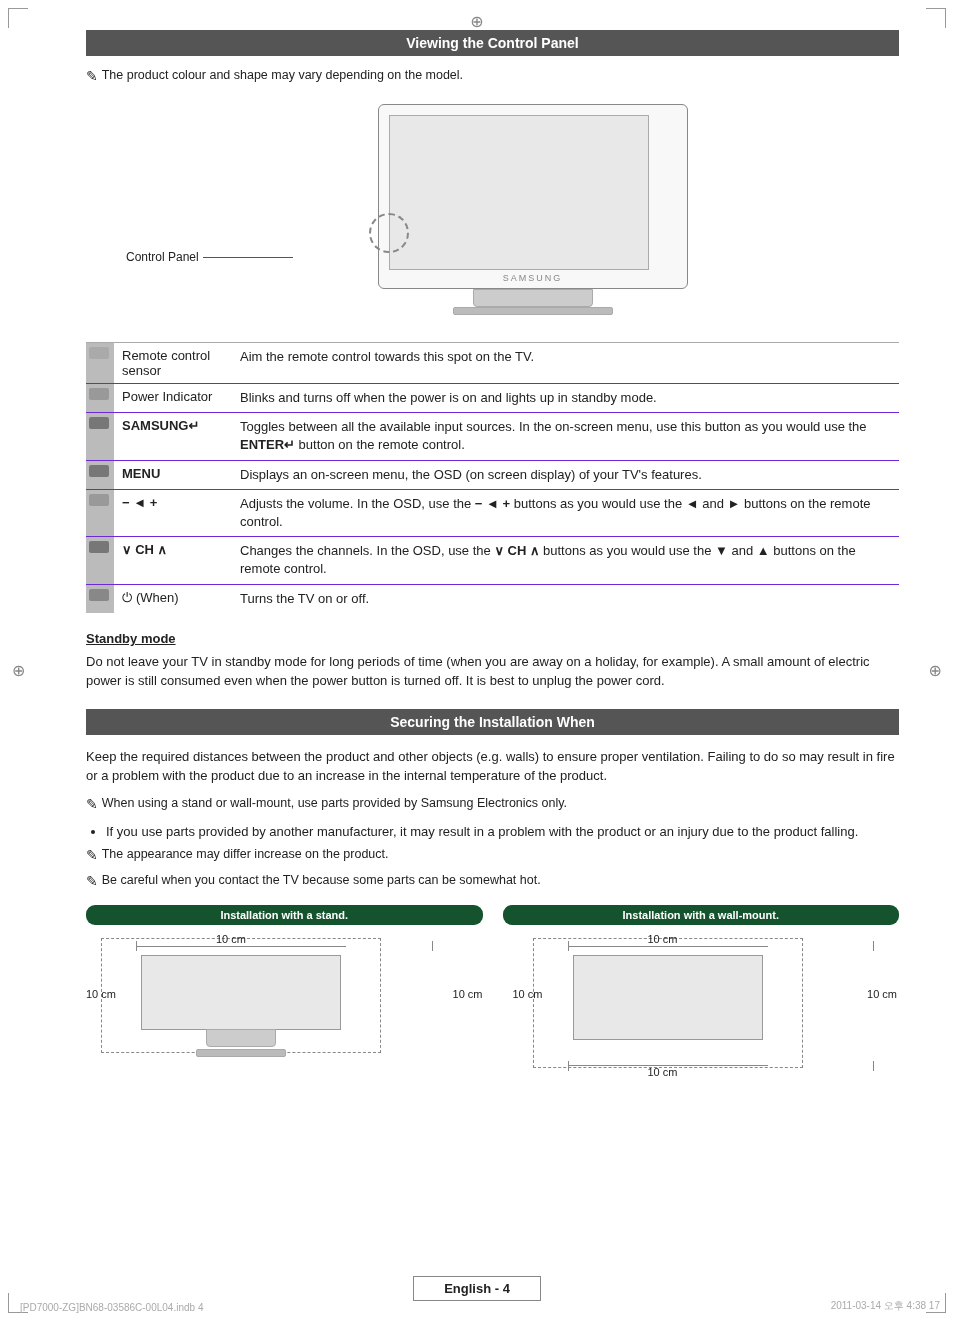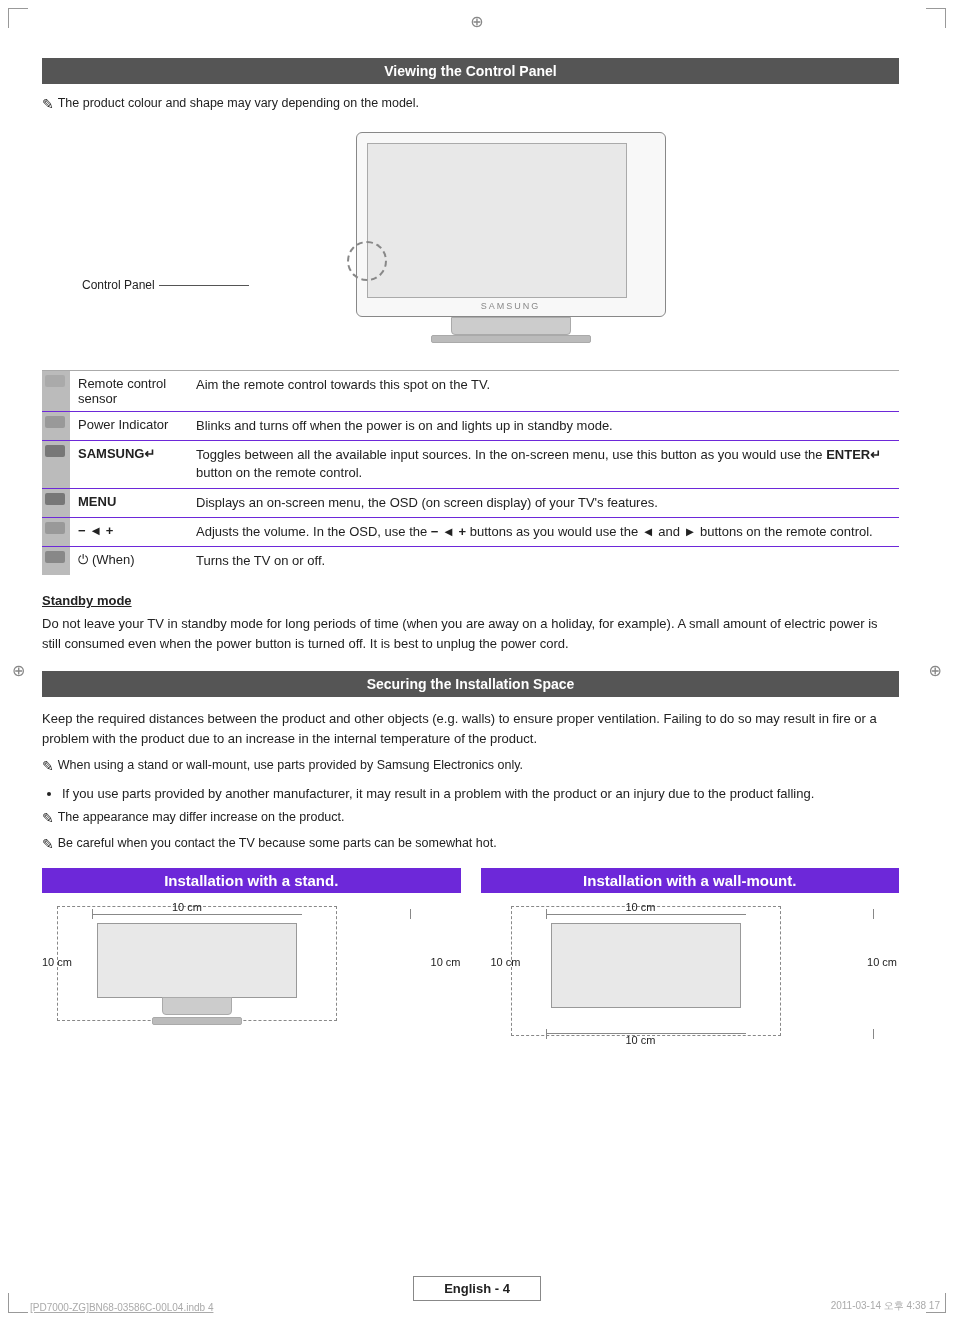--- a/index.html
+++ b/index.html
@@ -30,22 +30,21 @@
     .top-compass {
       position: absolute;
       top: 12px;
       left: 50%;
       transform: translateX(-50%);
       font-size: 16px;
       color: #888;
     }
 
     .page-content {
-      padding: 30px 55px 60px 42px;
-      margin-top: 28px;
+      padding: 30px 55px 60px 86px;
     }
 
     
     .section-header {
       background: #555;
       color: #fff;
       text-align: center;
       font-weight: bold;
       font-size: 14px;
       padding: 5px 0;
@@ -190,27 +189,28 @@
       margin-top: 16px;
     }
     .installation-headers {
       display: flex;
       gap: 20px;
     }
     .install-col {
       flex: 1;
     }
     .install-header {
-      background: #6d28d9;
+      background: #14532d;
       color: #fff;
       text-align: center;
-      font-size: 15px;
+      font-size: 11px;
       font-weight: bold;
       padding: 4px;
       margin-bottom: 8px;
+      border-radius: 9px;
     }
 
     
     .page-footer {
       position: absolute;
       bottom: 20px;
       width: 100%;
       left: 0;
       display: flex;
       justify-content: center;
@@ -219,24 +219,23 @@
     .footer-box {
       border: 1.5px solid #888;
       padding: 4px 30px;
       font-size: 13px;
       font-weight: bold;
     }
 
     .footer-meta-left {
       position: absolute;
       bottom: 8px;
-      left: 30px;
+      left: 20px;
       font-size: 10px;
       color: #aaa;
-      text-decoration: underline;
     }
     .footer-meta-right {
       position: absolute;
       bottom: 8px;
       right: 14px;
       font-size: 10px;
       color: #aaa;
     }
 
     .bullet-list {
@@ -343,38 +342,45 @@
       </tr>
 
       <tr>
         <td class="cell-icon">
           <div style="width:20px;height:12px;background:#999;border-radius:2px;"></div>
         </td>
         <td class="cell-label"><strong>−</strong> ◄ <strong>+</strong></td>
         <td class="cell-desc">Adjusts the volume. In the OSD, use the <strong>−</strong> ◄ <strong>+</strong> buttons as you would use the ◄ and ► buttons on the remote control.</td>
       </tr>
 
+      <tr>
+        <td class="cell-icon">
+          <div style="width:20px;height:12px;background:#777;border-radius:2px;"></div>
+        </td>
+        <td class="cell-label bold">∨ CH ∧</td>
+        <td class="cell-desc">Changes the channels. In the OSD, use the <strong>∨ CH ∧</strong> buttons as you would use the ▼ and ▲ buttons on the remote control.</td>
+      </tr>
 
       <tr>
         <td class="cell-icon">
           <div style="width:20px;height:12px;background:#888;border-radius:2px;"></div>
         </td>
         <td class="cell-label">⏻ (When)</td>
         <td class="cell-desc">Turns the TV on or off.</td>
       </tr>
     </tbody>
   </table>
 
   <div class="standby-section">
     <div class="standby-title">Standby mode</div>
     <div class="standby-text">Do not leave your TV in standby mode for long periods of time (when you are away on a holiday, for example). A small amount of electric power is still consumed even when the power button is turned off. It is best to unplug the power cord.</div>
   </div>
 
   <div class="section-header">
-    <span>Securing the Installation Space</span>
+    <span>Securing the Installation When</span>
   </div>
 
   <p style="font-size:13px;line-height:1.5;margin-bottom:10px;">Keep the required distances between the product and other objects (e.g. walls) to ensure proper ventilation. Failing to do so may result in fire or a problem with the product due to an increase in the internal temperature of the product.</p>
 
   <div class="note-line">
     <span class="note-icon">✎</span>
     <span>When using a stand or wall-mount, use parts provided by Samsung Electronics only.</span>
   </div>
 
   <ul class="bullet-list">

